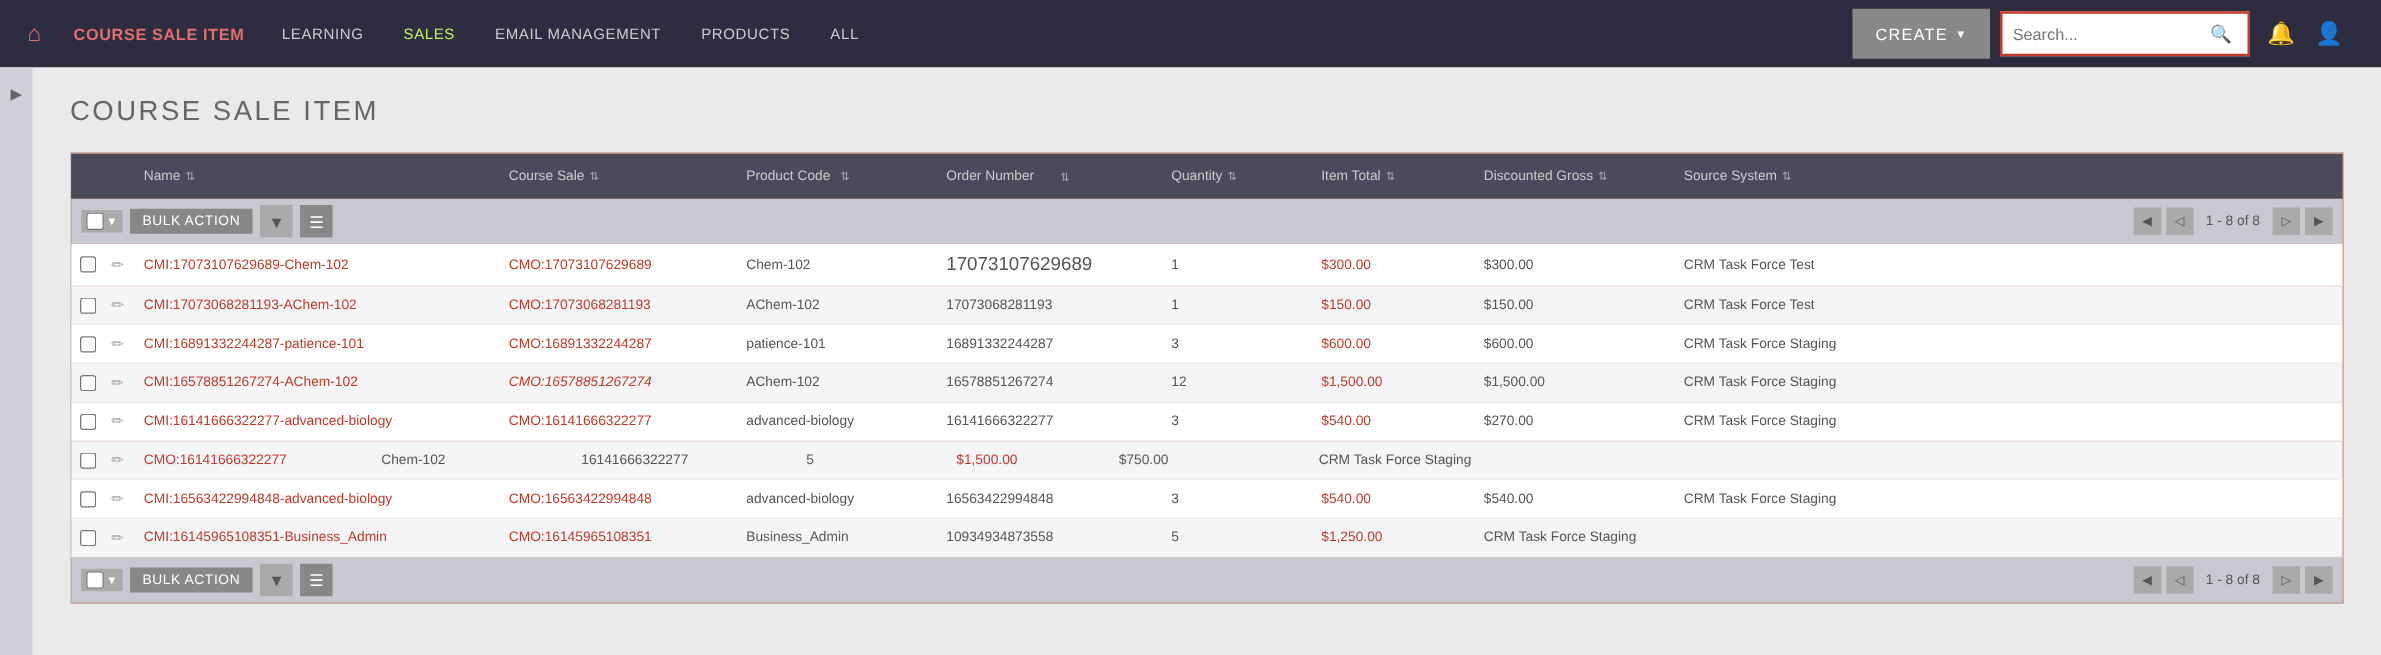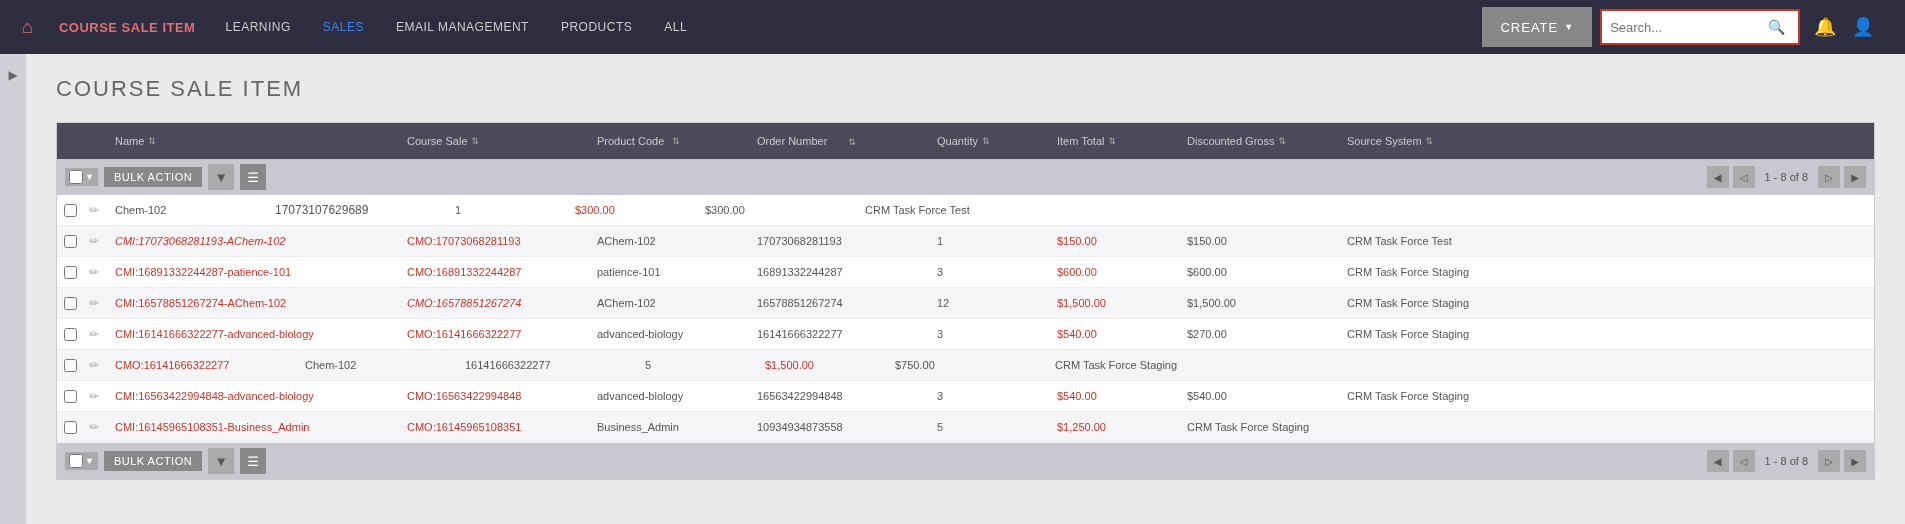--- a/index.html
+++ b/index.html
@@ -6,21 +6,21 @@
     body { font-family: Arial, sans-serif; background: #f0f0f0; font-size: 12px; color: #333; width: 1905px; overflow-x: hidden; }
     .cell-check { width: 26px; flex-shrink: 0; }
   </style>
 </head>
 <body>
 
 <nav style="background:#2d2d3f; display:flex; align-items:center; height:54px; padding:0 10px; gap:0;">
   <span style="color:#e07070; font-size:18px; padding:0 12px; cursor:pointer;">⌂</span>
   <span style="color:#e07070; font-weight:bold; font-size:13px; padding:0 14px; letter-spacing:0.5px; white-space:nowrap; cursor:pointer;">COURSE SALE ITEM</span>
   <span style="color:#ccc; font-size:12px; padding:0 16px; cursor:pointer; letter-spacing:0.5px;">LEARNING</span>
-  <span style="color:#3b82f6; font-size:12px; padding:0 16px; cursor:pointer; letter-spacing:0.5px;">SALES</span>
+  <span style="color:#bef264; font-size:12px; padding:0 16px; cursor:pointer; letter-spacing:0.5px;">SALES</span>
   <span style="color:#ccc; font-size:12px; padding:0 16px; cursor:pointer; letter-spacing:0.5px;">EMAIL MANAGEMENT</span>
   <span style="color:#ccc; font-size:12px; padding:0 16px; cursor:pointer; letter-spacing:0.5px;text-align:center;">PRODUCTS</span>
   <span style="color:#ccc; font-size:12px; padding:0 16px; cursor:pointer; letter-spacing:0.5px;">ALL</span>
   <div style="flex:1;"></div>
   <button style="background:#888; color:#fff; border:none; padding:8px 18px; font-size:13px; letter-spacing:1px; cursor:pointer; display:flex; align-items:center; gap:6px; height:40px; margin-right:8px;">
     <span>CREATE</span>
     <span style="font-size:9px;">▼</span>
   </button>
   <div style="background:#fff; border:2px solid #c0392b; display:flex; align-items:center; padding:3px 8px; height:36px; width:200px; margin-right:6px;">
     <input style="border: none; outline: none; font-size: 13px; color: rgb(153, 153, 153); width: 158px; background: transparent;" type="text" placeholder="Search...">
@@ -95,33 +95,35 @@
           <button style="background:#aaa; border:none; width:22px; height:22px; cursor:pointer; color:#555; font-size:10px;">▶</button>
         </div>
       </div>
 
       <div id="table-body">
           <div style="display: flex; align-items: center; border-bottom: 1px solid rgb(238, 238, 238); background: rgb(255, 255, 255);">
       <div class="cell-check" style="width:26px; flex-shrink:0; padding:8px 4px; display:flex; align-items:center; justify-content:center;">
         <input type="checkbox" style="width: 13px; height: 13px; cursor: pointer;">
       </div>
       <div style="width:22px; flex-shrink:0; padding:8px 2px; display:flex; align-items:center; justify-content:center; cursor:pointer; color:#aaa; font-size:12px;">✏</div>
+      <div style="width:292px; padding:8px 10px; font-size:11px; color:#c0392b; cursor:pointer; overflow:hidden; text-overflow:ellipsis; white-space:nowrap;">CMI:17073107629689-Chem-102</div>
+      <div style="width:190px; padding:8px 10px; font-size:11px; color:#c0392b; cursor:pointer; overflow:hidden; text-overflow:ellipsis; white-space:nowrap;">CMO:17073107629689</div>
       <div style="width:160px; padding:8px 10px; font-size:11px; color:#555;">Chem-102</div>
-      <div style="width:180px; padding:8px 10px; font-size:12px; color:#555;">17073107629689</div>
+      <div style="width:180px; padding:8px 10px; font-size:15px; color:#555;">17073107629689</div>
       <div style="width:120px; padding:8px 10px; font-size:11px; color:#555;">1</div>
       <div style="width:130px; padding:8px 10px; font-size:11px; color:#c0392b;">$300.00</div>
       <div style="width:160px; padding:8px 10px; font-size:11px; color:#555;">$300.00</div>
       <div style="flex:1; padding:8px 10px; font-size:11px; color:#555;">CRM Task Force Test</div>
     </div>
           <div style="display: flex; align-items: center; border-bottom: 1px solid rgb(238, 238, 238); background: rgb(245, 245, 248);">
       <div class="cell-check" style="width:26px; flex-shrink:0; padding:8px 4px; display:flex; align-items:center; justify-content:center;">
         <input type="checkbox" style="width: 13px; height: 13px; cursor: pointer;">
       </div>
       <div style="width:22px; flex-shrink:0; padding:8px 2px; display:flex; align-items:center; justify-content:center; cursor:pointer; color:#aaa; font-size:12px;">✏</div>
-      <div style="width:292px; padding:8px 10px; font-size:11px; color:#c0392b; cursor:pointer; overflow:hidden; text-overflow:ellipsis; white-space:nowrap;font-style:italic;">CMI:17073068281193-AChem-102</div>
+      <div style="width:292px; padding:8px 10px; font-size:11px; color:#c0392b; cursor:pointer; overflow:hidden; text-overflow:ellipsis; white-space:nowrap;">CMI:17073068281193-AChem-102</div>
       <div style="width:190px; padding:8px 10px; font-size:11px; color:#c0392b; cursor:pointer; overflow:hidden; text-overflow:ellipsis; white-space:nowrap;">CMO:17073068281193</div>
       <div style="width:160px; padding:8px 10px; font-size:11px; color:#555;">AChem-102</div>
       <div style="width:180px; padding:8px 10px; font-size:11px; color:#555;">17073068281193</div>
       <div style="width:120px; padding:8px 10px; font-size:11px; color:#555;">1</div>
       <div style="width:130px; padding:8px 10px; font-size:11px; color:#c0392b;">$150.00</div>
       <div style="width:160px; padding:8px 10px; font-size:11px; color:#555;">$150.00</div>
       <div style="flex:1; padding:8px 10px; font-size:11px; color:#555;">CRM Task Force Test</div>
     </div>
           <div style="display: flex; align-items: center; border-bottom: 1px solid rgb(238, 238, 238); background: rgb(255, 255, 255);">
       <div class="cell-check" style="width:26px; flex-shrink:0; padding:8px 4px; display:flex; align-items:center; justify-content:center;">

